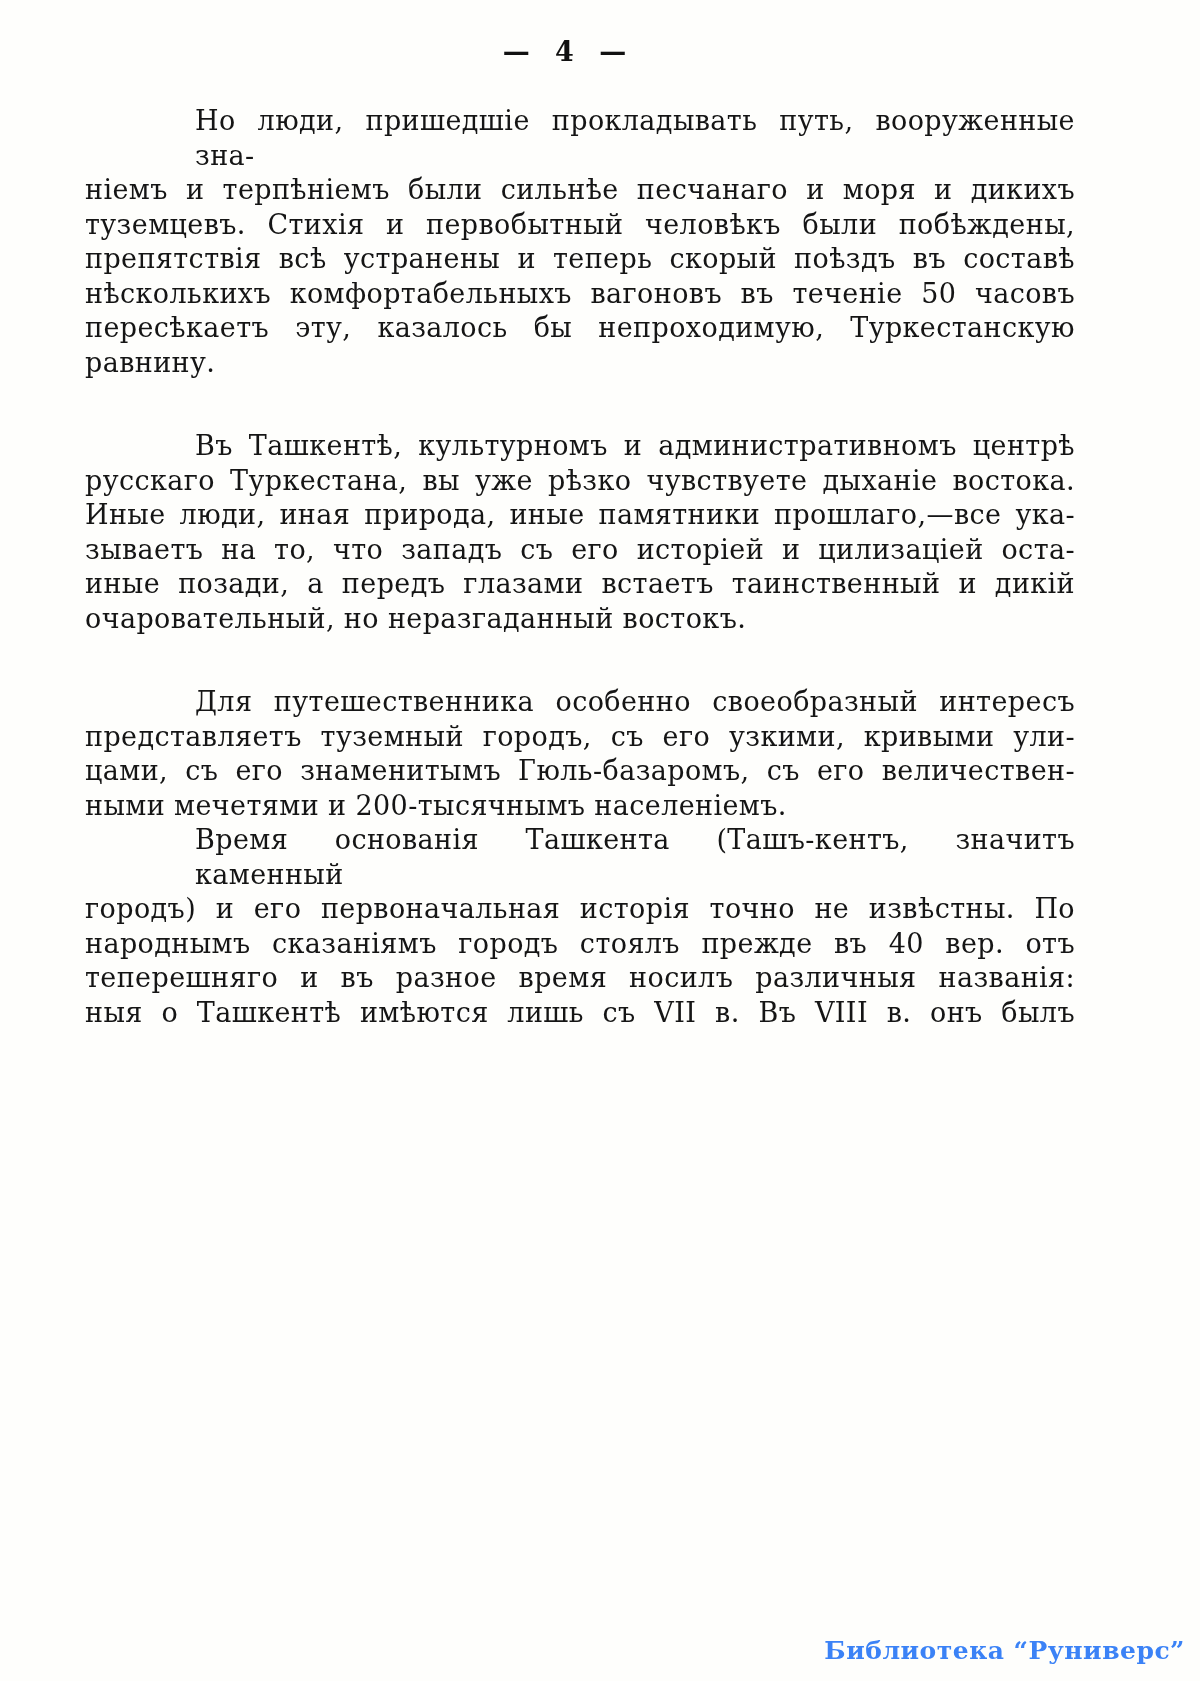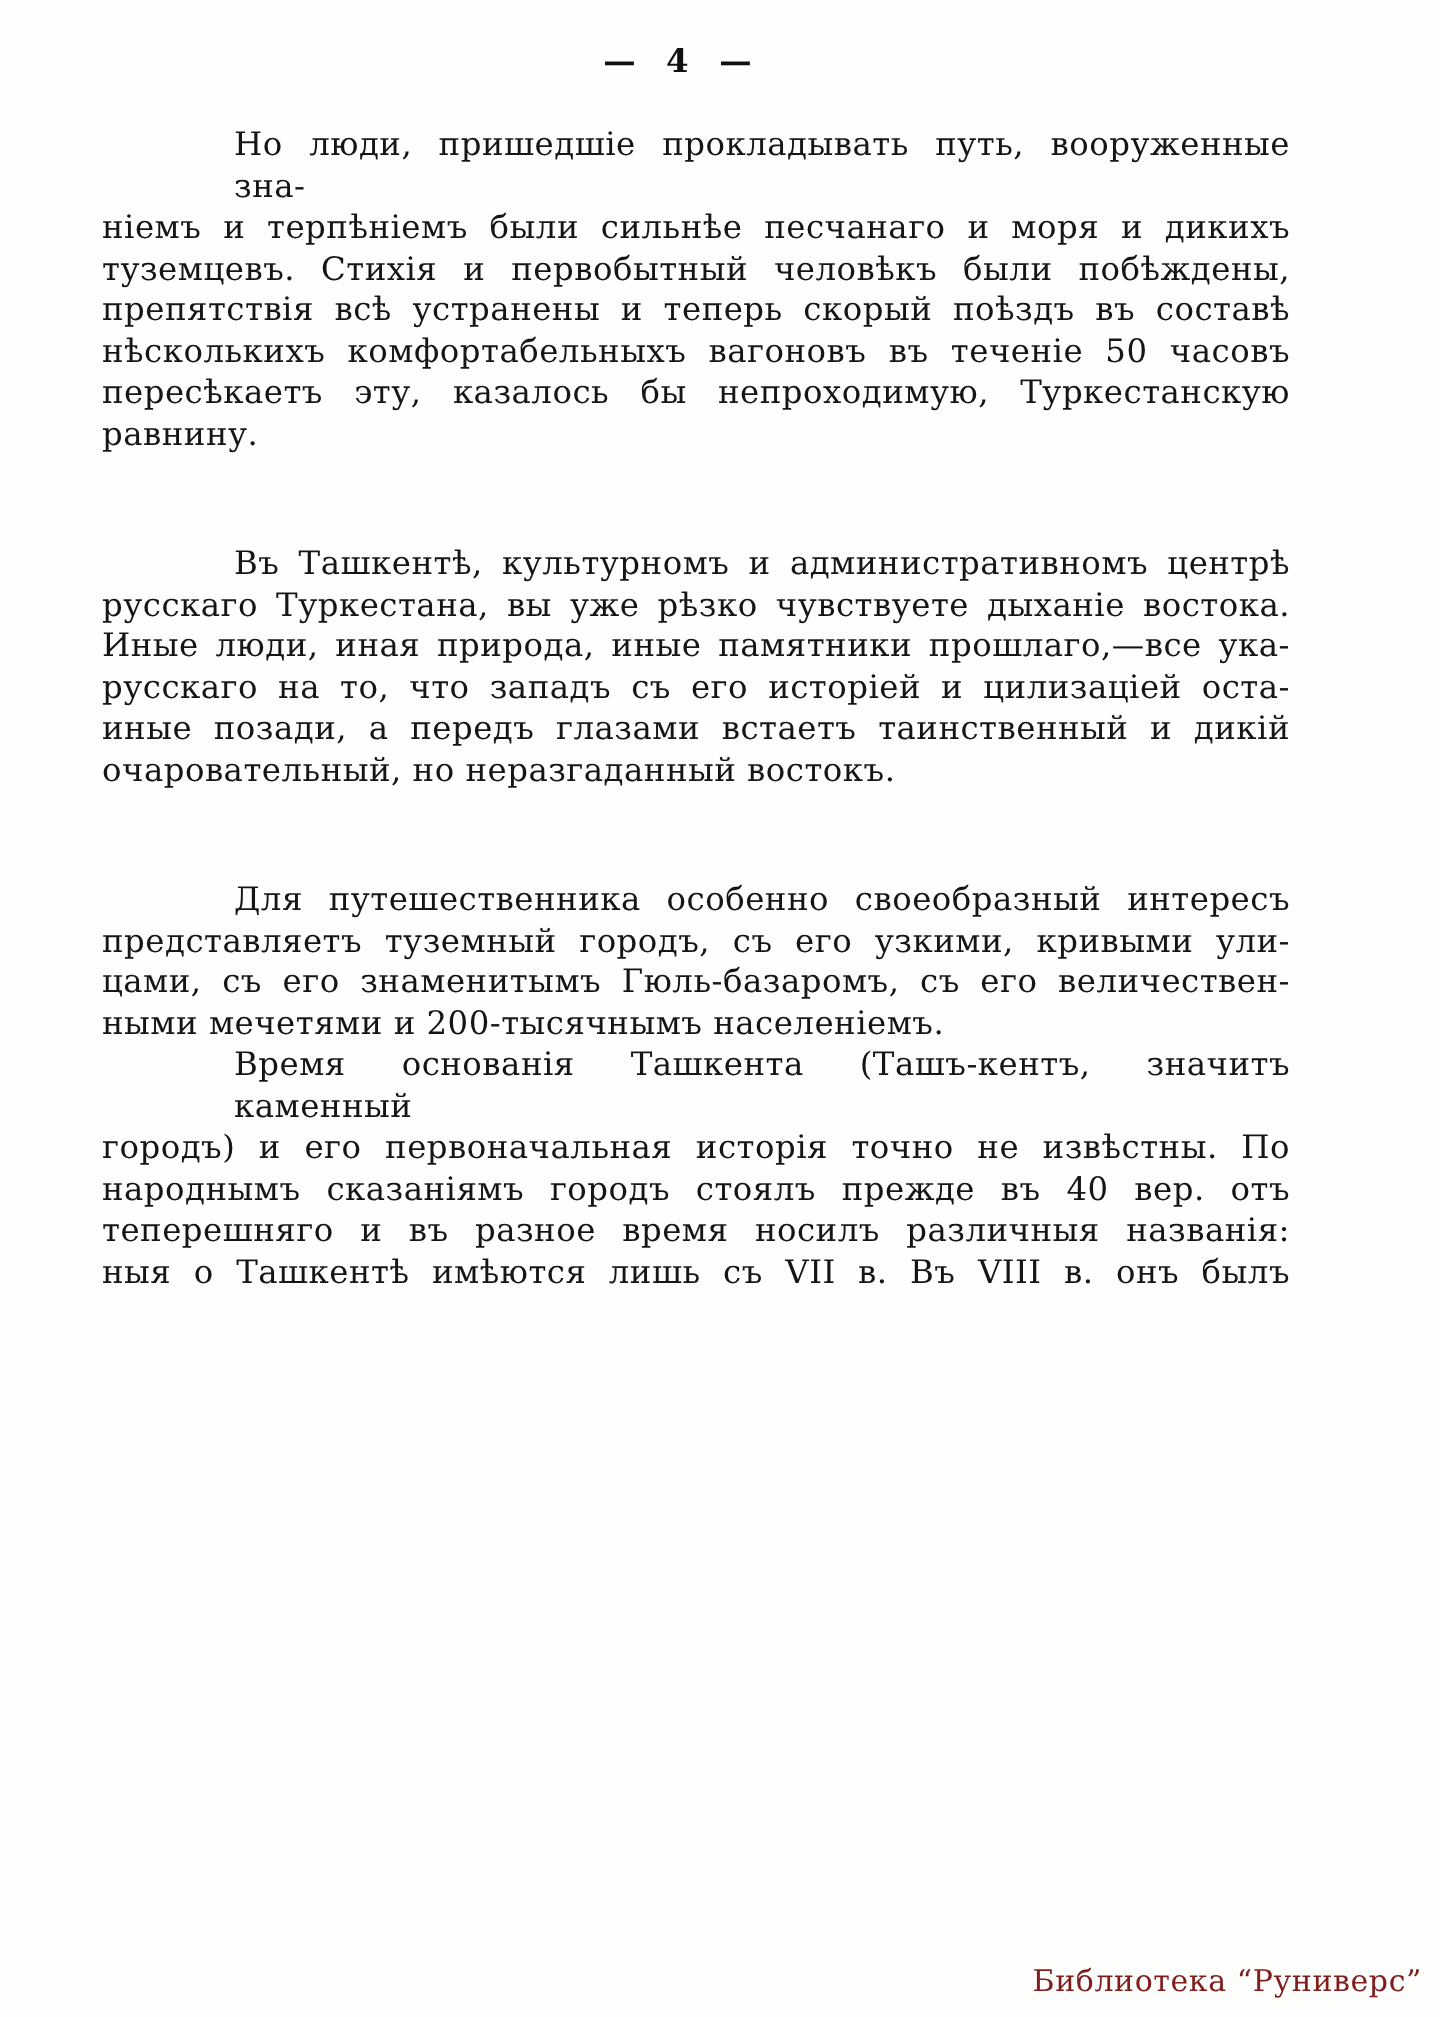--- a/index.html
+++ b/index.html
@@ -32,21 +32,21 @@
   .text-block {
     position: absolute;
     top: 104px;
     left: 85px;
     width: 990px;
   }
   .paragraph {
     margin: 0;
   }
   .paragraph.spaced {
-    margin-top: 73px;
+    margin-top: 49px;
   }
   .line {
     font-size: 27px;
     font-weight: 400;
     line-height: 34.5px;
     letter-spacing: 0.4px;
     text-align: justify;
     text-align-last: justify;
     white-space: normal;
   }
@@ -55,22 +55,22 @@
   }
   .line.last {
     text-align: right;
     text-align-last: left;
   }
   .watermark {
     position: absolute;
     top: 1636px;
     right: 15px;
     font-size: 25px;
-    font-weight: 400;
-    color: #7f1d1d;
+    font-weight: 700;
+    color: #3b82f6;
     letter-spacing: 0.5px;
   }
 </style>
 </head>
 <body>
 
 <div class="page">
   <div class="page-header">— 4 —</div>
 
   <div class="text-block" id="text-block">
@@ -80,21 +80,21 @@
         <div class="line">туземцевъ. Стихія и первобытный человѣкъ были побѣждены,</div>
         <div class="line">препятствія всѣ устранены и теперь скорый поѣздъ въ составѣ</div>
         <div class="line">нѣсколькихъ комфортабельныхъ вагоновъ въ теченіе 50 часовъ</div>
         <div class="line">пересѣкаетъ эту, казалось бы непроходимую, Туркестанскую</div>
         <div class="line last">равнину.</div>
       </div>
       <div class="paragraph spaced">
         <div class="line indent">Въ Ташкентѣ, культурномъ и административномъ центрѣ</div>
         <div class="line">русскаго Туркестана, вы уже рѣзко чувствуете дыханіе востока.</div>
         <div class="line">Иные люди, иная природа, иные памятники прошлаго,—все ука-</div>
-        <div class="line">русскаго на то, что западъ съ его исторіей и цилизаціей оста-</div>
+        <div class="line">зываетъ на то, что западъ съ его исторіей и цилизаціей оста-</div>
         <div class="line">иные позади, а передъ глазами встаетъ таинственный и дикій</div>
         <div class="line last">очаровательный, но неразгаданный востокъ.</div>
       </div>
       <div class="paragraph spaced">
         <div class="line indent">Для путешественника особенно своеобразный интересъ</div>
         <div class="line">представляетъ туземный городъ, съ его узкими, кривыми ули-</div>
         <div class="line">цами, съ его знаменитымъ Гюль-базаромъ, съ его величествен-</div>
         <div class="line last">ными мечетями и 200-тысячнымъ населеніемъ.</div>
       </div>
       <div class="paragraph">

